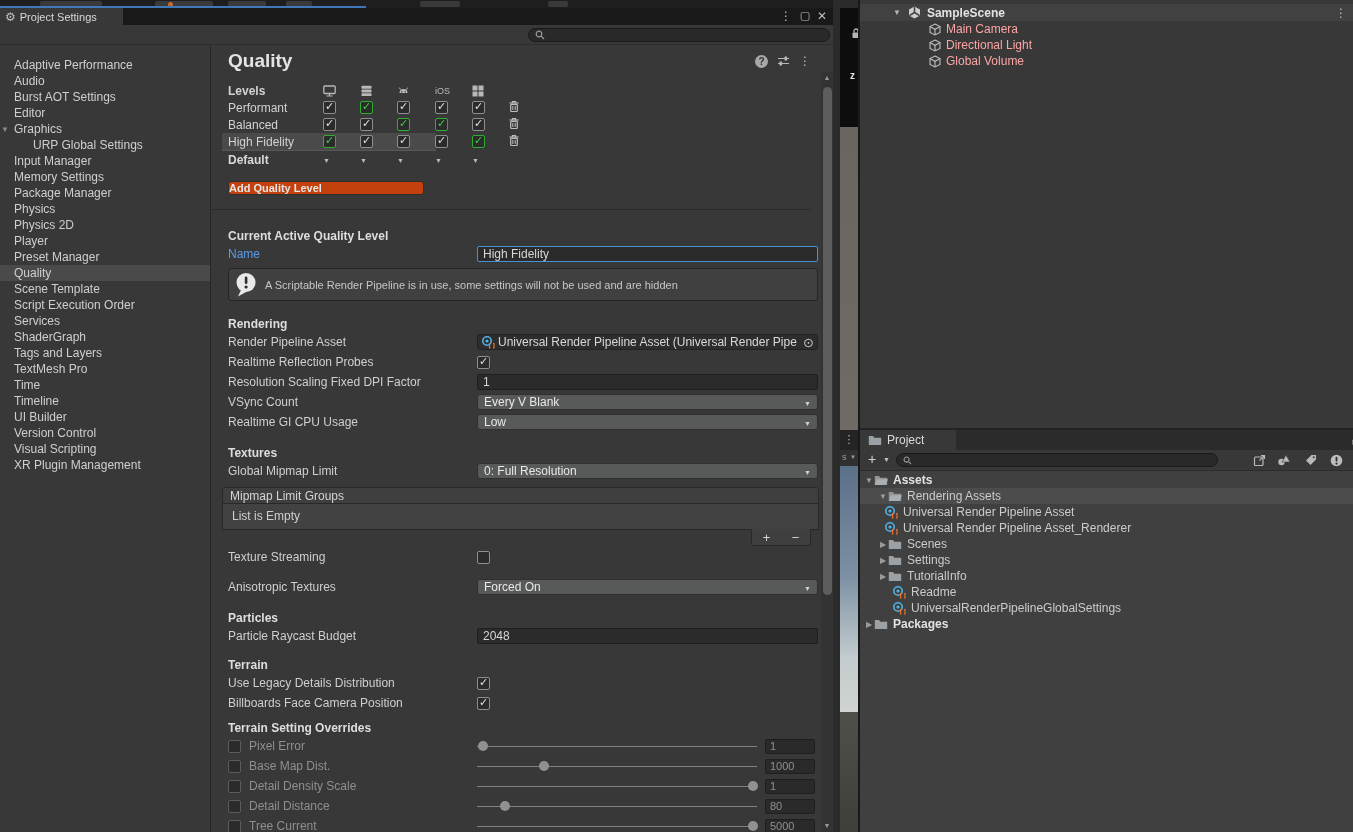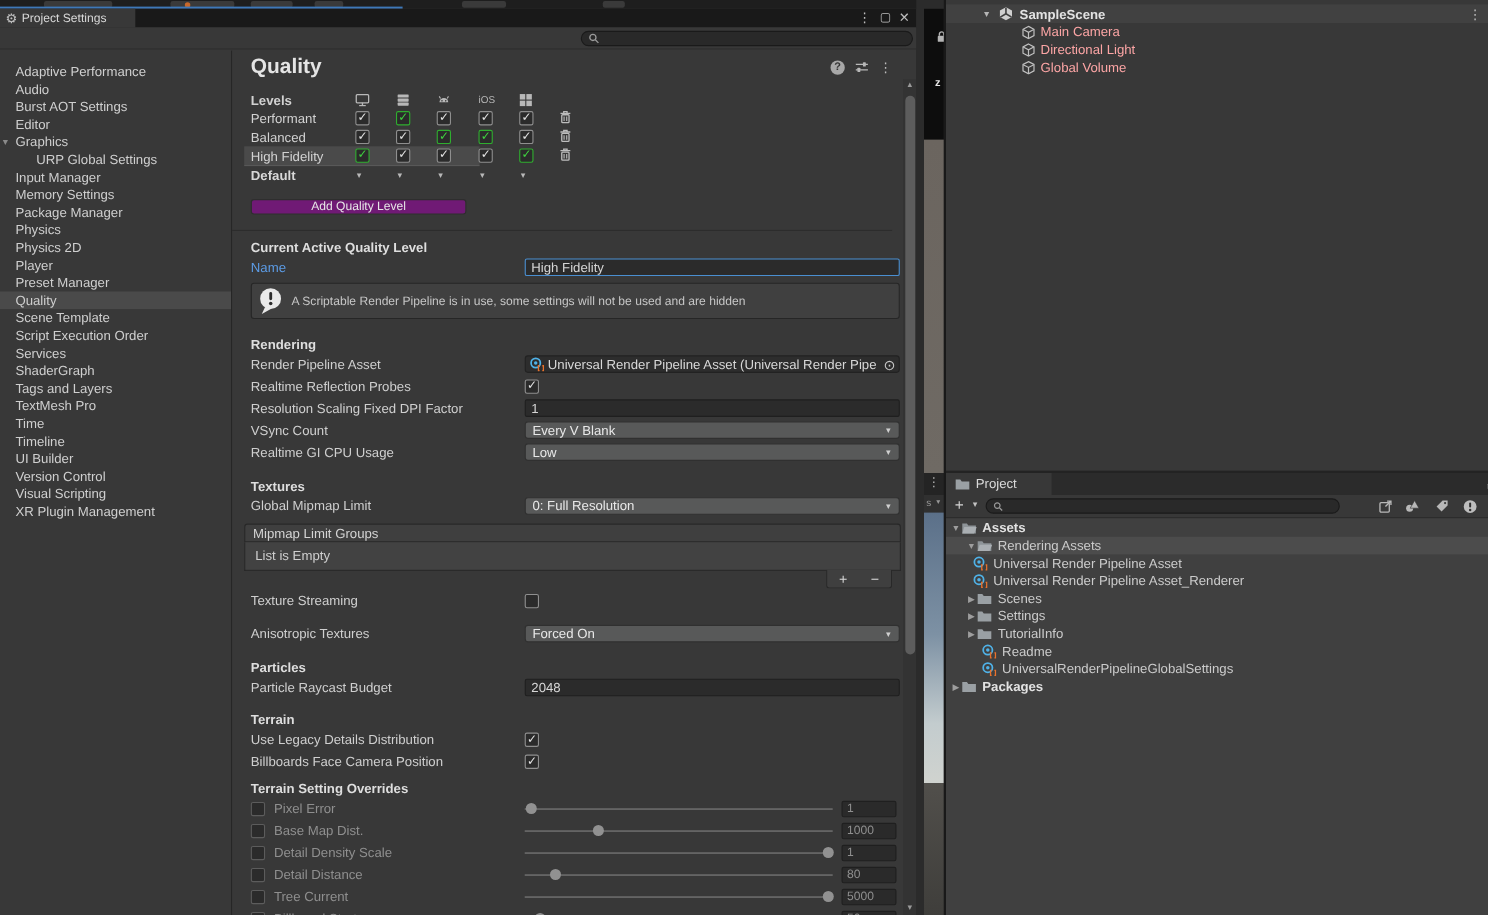--- a/index.html
+++ b/index.html
@@ -47,22 +47,22 @@
   .plat-ios { font-size:9px; color:#b8b8b8; }
   .cb { width:13px; height:13px; background:#2b2b2b; border:1px solid #8f8f8f; border-radius:2px;
     position:relative; display:inline-block; }
   .cb.on::after { content:"✓"; position:absolute; left:1px; top:-2px; font-size:11px; font-weight:bold; color:#e2e2e2; }
   .cb.green { border-color:#2fae2f; }
   .cb.green::after { color:#3fd23f; }
   .matrix-divider { border-bottom:1px solid #585858; width:214px; margin-left:-6px; }
   .default-row { height:18px; }
   .default-label { font-weight:bold; color:#d8d8d8; }
   .dcaret { font-size:7px; color:#b8b8b8; text-align:left; }
-  #add-level-btn { margin-top:12px; width:196px; height:14px; background:#701a75; border:1px solid #2e2e2e;
-    border-radius:3px; font-size:11px; color:#e6e6e6; text-align:center; line-height:12px; }
+  #add-level-btn { margin-top:12px; width:196px; height:14px; background:#c2410c; border:1px solid #2e2e2e;
+    border-radius:3px; font-size:11px; color:#e6e6e6; text-align:left; line-height:12px;font-weight:bold; }
   .hsep { border-top:1px solid #2c2c2c; margin-top:14px; margin-left:-17px; width:600px; }
   .sect { font-weight:bold; color:#dedede; height:15px; }
 
   .prow { display:flex; align-items:center; height:20px; }
   .plabel { width:249px; color:#cfcfcf; white-space:nowrap; }
   .tfield { width:341px; height:16px; background:#2b2b2b; border:1px solid #1f1f1f; border-radius:2px;
     padding-left:5px; line-height:14px; color:#d6d6d6; }
   .tfield.focused { border-color:#4a8fd1; }
   .dropdown { width:341px; height:16px; background:#585959; border:1px solid #303030; border-radius:3px;
     padding-left:6px; line-height:14px; color:#e8e8e8; position:relative; }
@@ -312,21 +312,21 @@
           <span class="dcaret">▼</span>
           <span class="dcaret">▼</span>
           <span></span>
         </div>
       </div>
 
       <div id="add-level-btn">Add Quality Level</div>
 
       <div class="hsep"></div>
 
-      <div class="sect" style="margin-top:8px">Current Active Quality Level</div>
+      <div class="sect" style="margin-top:19px">Current Active Quality Level</div>
       <div class="prow">
         <span class="plabel" style="color:#5c9ce6">Name</span>
         <div class="tfield focused">High Fidelity</div>
       </div>
 
       <div id="helpbox">
         <svg width="22" height="25" viewBox="0 0 22 25">
           <circle cx="11" cy="10.5" r="9.5" fill="#e9e9e9"></circle>
           <path d="M6 18 L3 24.5 L12 19.5 Z" fill="#e9e9e9"></path>
           <rect x="9.8" y="4.5" width="2.6" height="7.5" rx="1.3" fill="#2d2d2d"></rect>

